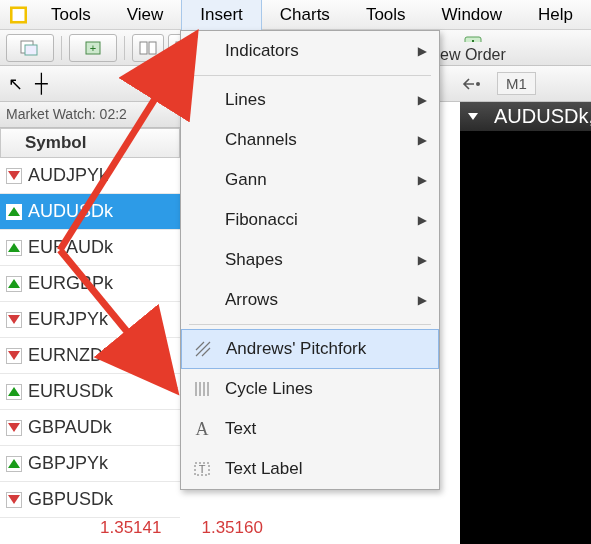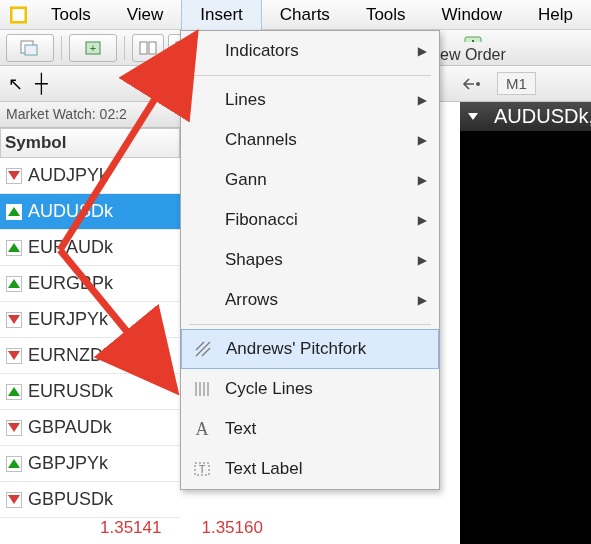--- a/index.html
+++ b/index.html
@@ -9,21 +9,21 @@
 .menubar .mitem.active { background: #e8f0fa; border:1px solid #a8c8ea; }
 .menubar .logo { width:18px; height:18px; margin-right:6px; }
 .toolbar1 { height: 36px; background: linear-gradient(#fafafa,#e5e5e5); border-bottom: 1px solid #c5c5c5; display:flex; align-items:center; padding:0 6px; gap:4px; }
 .tbtn { width:32px; height:28px; border:1px solid #b8b8b8; background:linear-gradient(#fff,#e8e8e8); border-radius:3px; display:flex; align-items:center; justify-content:center; }
 .tbtn.wide{width:48px;}
 .sep{width:1px;height:24px;background:#c5c5c5;margin:0 3px;}
 .left-col{position:absolute;left:0;top:66px;width:180px;}
 .toolbar2{height:36px;background:linear-gradient(#fafafa,#e5e5e5);border-bottom:1px solid #c5c5c5;display:flex;align-items:center;padding:0 8px;gap:12px;}
 .cursor-icon{font-size:18px;}
 .mw-header{height:26px;background:linear-gradient(#f5f5f5,#e2e2e2);border-bottom:1px solid #c0c0c0;font-size:14px;color:#555;padding:4px 6px;}
-.sym-header{height:30px;background:linear-gradient(#fdfdfd,#ececec);border:1px solid #c8c8c8;font-size:17px;font-weight:bold;padding:4px 4px;color:#333;}
+.sym-header{height:30px;background:linear-gradient(#fdfdfd,#ececec);border:1px solid #c8c8c8;font-size:17px;font-weight:bold;padding:4px 24px;color:#333;}
 .sym-row{height:36px;border-bottom:1px solid #e8e8e8;display:flex;align-items:center;padding:0 6px;font-size:18px;color:#333;gap:6px;}
 .sym-row.sel{background:#2d9be7;color:#fff;}
 .arr{width:0;height:0;display:inline-block;}
 .arr.up{border-left:6px solid transparent;border-right:6px solid transparent;border-bottom:9px solid #1a9c1a;}
 .arr.dn{border-left:6px solid transparent;border-right:6px solid transparent;border-top:9px solid #d43b3b;}
 .arr-wrap{width:16px;height:16px;border:1px solid rgba(0,0,0,.25);display:flex;align-items:center;justify-content:center;background:#fff;}
 .sym-row.sel .arr-wrap{border-color:rgba(255,255,255,.6);}
 .price-row{height:28px;display:flex;gap:40px;padding-left:100px;font-size:17px;color:#d43b3b;}
 .right-area{position:absolute;left:440px;top:66px;right:0;bottom:0;}
 .right-tool{height:36px;background:linear-gradient(#fafafa,#e5e5e5);border-bottom:1px solid #c5c5c5;display:flex;align-items:center;padding:0 21px;gap:14px;}

